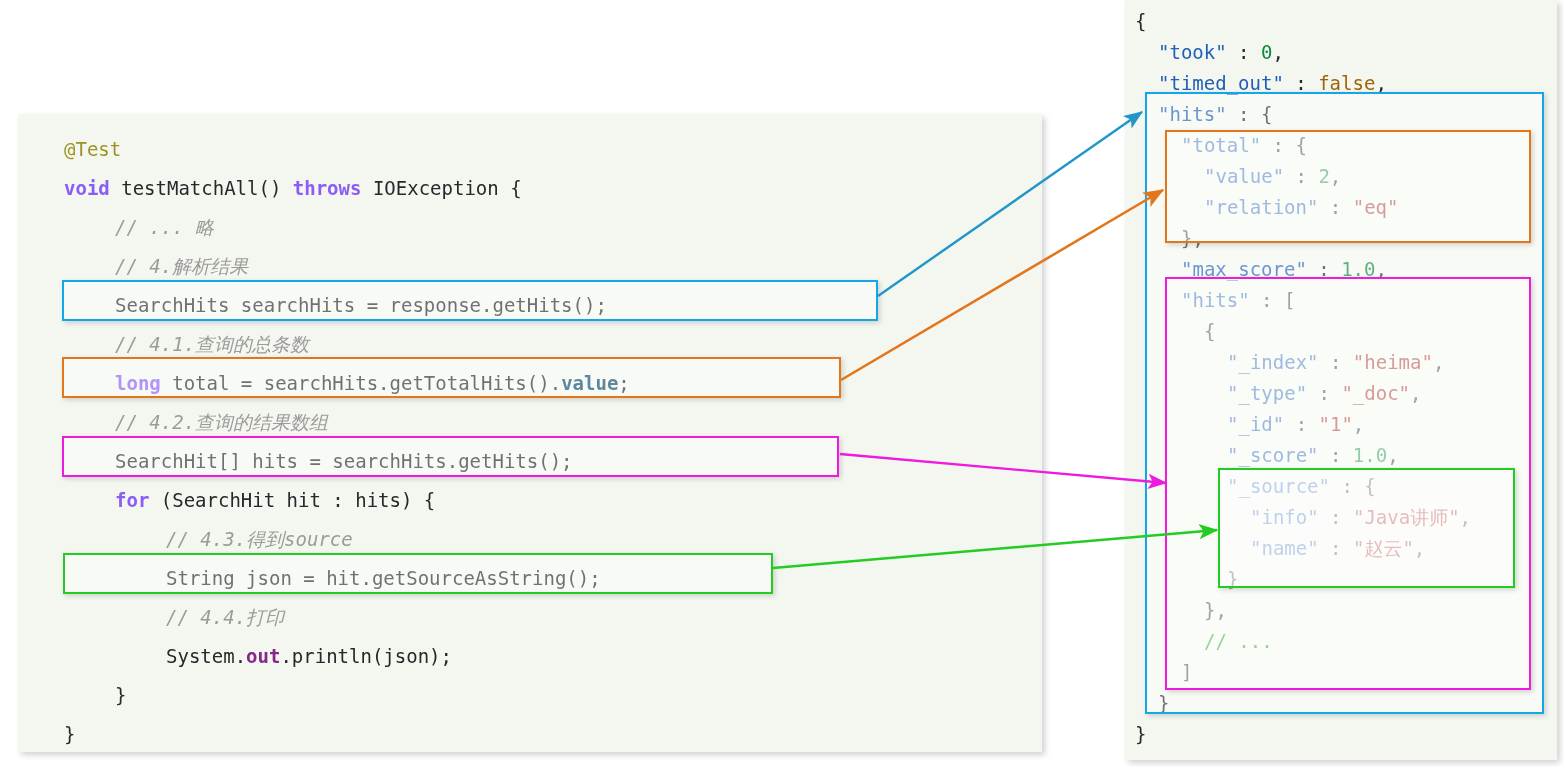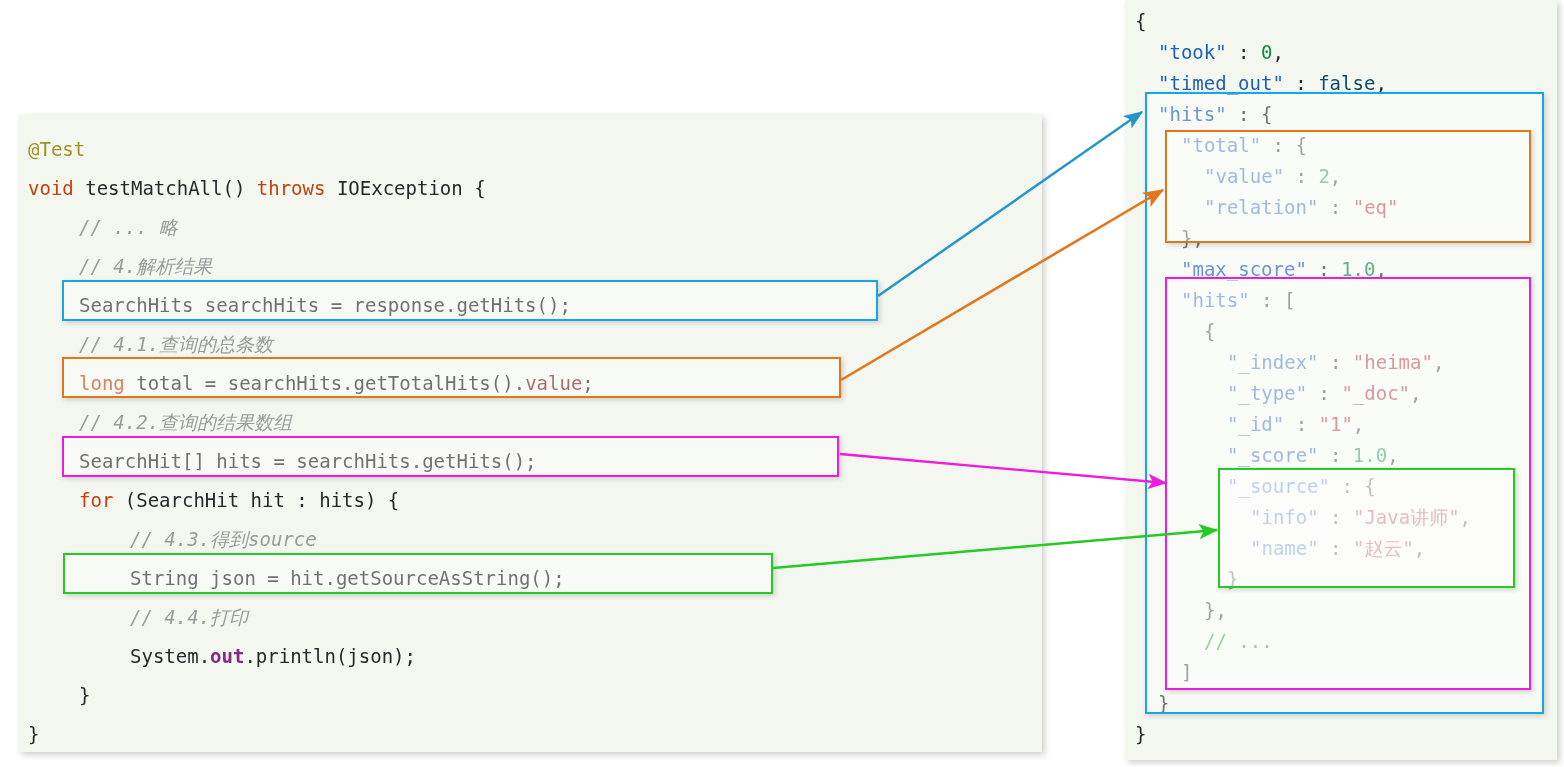--- a/index.html
+++ b/index.html
@@ -37,42 +37,42 @@
   
   .code-lines {
     position: absolute;
     left: 10px;
     top: 16px;
     font-size: 19px;
     line-height: 39px;
     color: #26282b;
     white-space: pre;
   }
-  .ln { display: block; height: 39px; }
-  .kw      { color: #c2410c; font-weight: normal; }
+  .ln { display: block; height: 39px; margin-left: 36px; }
+  .kw      { color: #8b5cf6; font-weight: bold; }
   .anno    { color: #9a9423; }
   .cmt     { color: #9b9b9b; font-style: italic; }
-  .fieldpu { color: #7f1d1d; font-weight: normal; text-align: center; }
+  .fieldpu { color: #0c4a6e; font-weight: bold; text-align: center; }
   .fieldpi { color: #86278a; font-weight: bold; }
 
   
   .json-lines {
     position: absolute;
     left: 10px;
     top: 6px;
     font-size: 19px;
     line-height: 31px;
     color: #26282b;
     white-space: pre;
   }
   .jl { display: block; height: 31px; }
   .jkey  { color: #2060b8; }
   .jstr  { color: #a31515; }
   .jnum  { color: #0a8a3c; }
-  .jbool { color: #0c4a6e; }
+  .jbool { color: #a16207; }
   .jcmt  { color: #119911; }
   .jpunc { color: #26282b; }
 
   
   .hl {
     position: absolute;
     border-style: solid;
     border-width: 2px;
     background: rgba(255,255,255,0.34);
     box-sizing: border-box;

